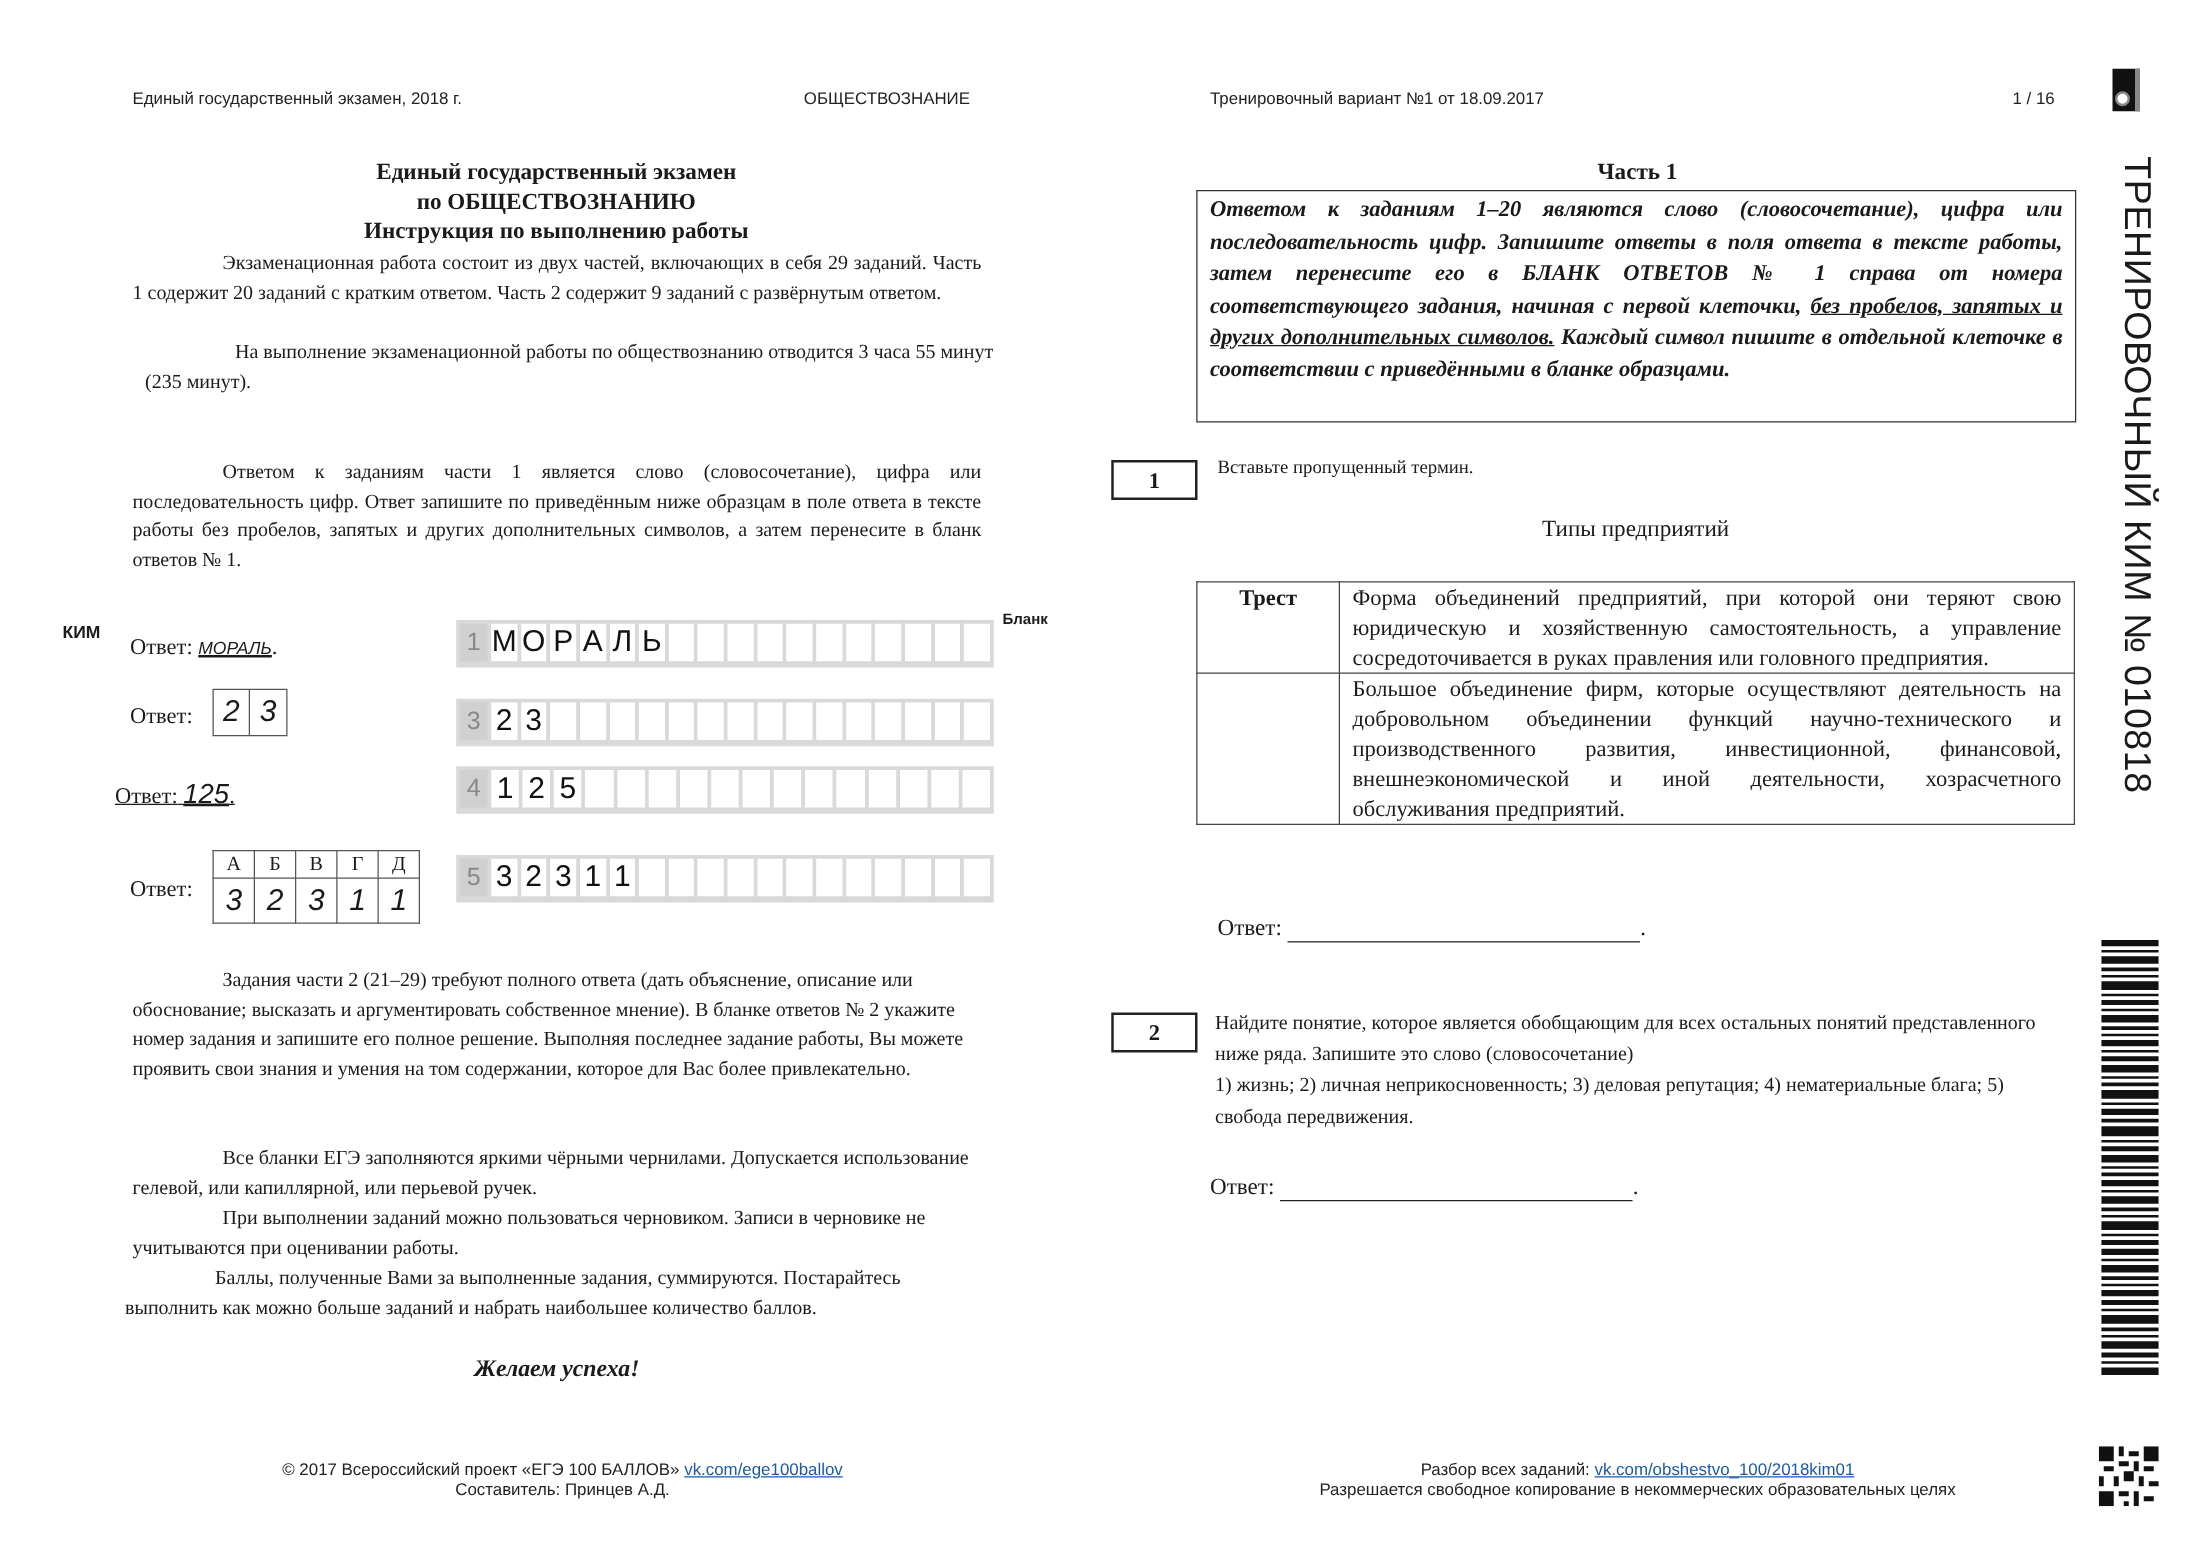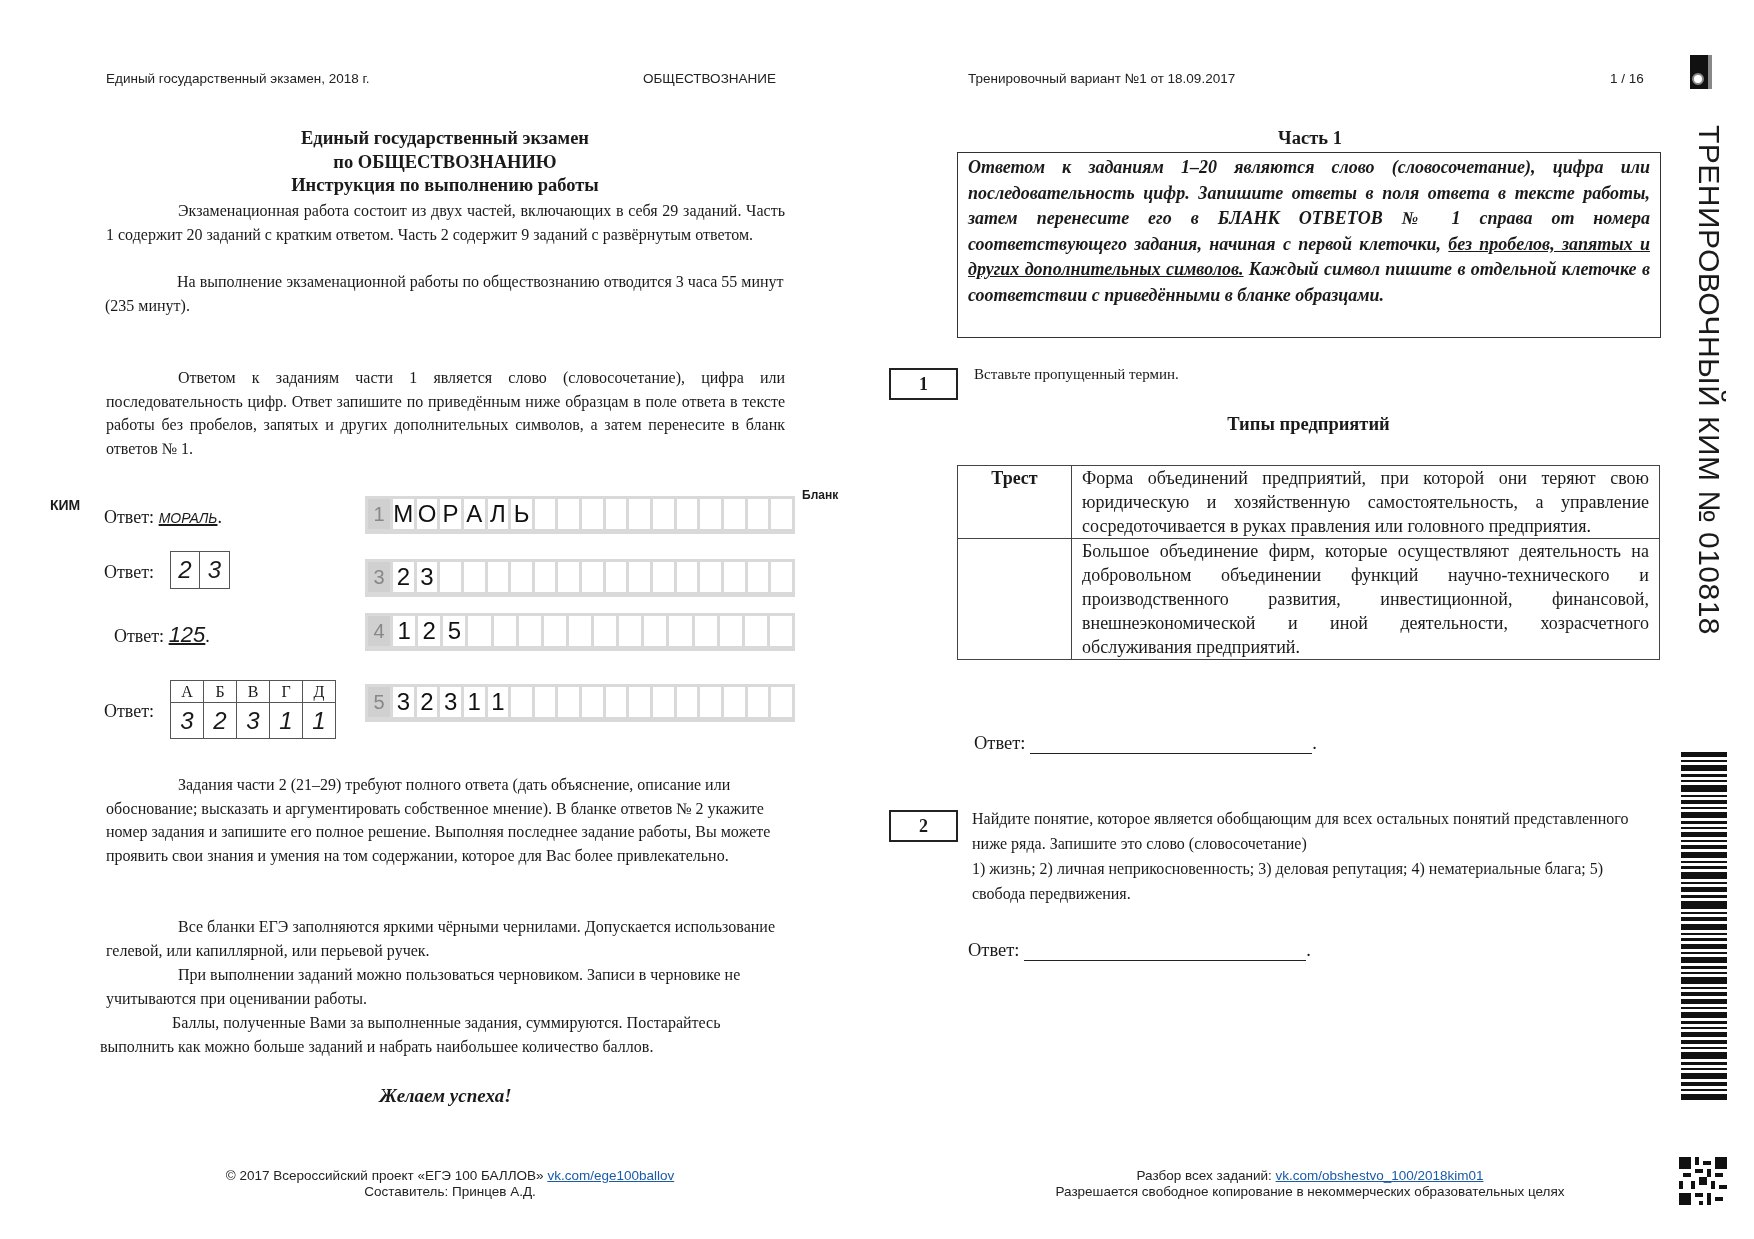--- a/index.html
+++ b/index.html
@@ -3,21 +3,21 @@
 <meta charset="utf-8">
 <style>
   * { box-sizing: border-box; margin: 0; padding: 0; }
   html, body { width: 1754px; height: 1239px; background: #fff; overflow: hidden; }
   body { position: relative; font-family: "Liberation Serif", serif; color: #1a1a1a; }
   .abs { position: absolute; }
   .hdr { font-family: "Liberation Sans", sans-serif; font-size: 13.5px; color: #222; top: 71px; }
   .p { font-size: 16px; line-height: 23.5px; text-align: justify; }
   .indent { text-indent: 72px; }
   .center { text-align: center; }
-  .bold { font-weight: bold; }
+  .bold { font-weight: normal; }
 
   
   #title-block { left: 105px; top: 127px; width: 680px; text-align: center; font-weight: bold; font-size: 18.5px; line-height: 23.5px; }
 
   
   .otvet-label { font-size: 18px; }
   .hand { font-family: "Liberation Sans", sans-serif; font-style: italic; font-size: 22px; text-decoration: underline; text-decoration-thickness: 2px; }
   .blank-strip { position: absolute; left: 365px; width: 430px; height: 38px; background: #d9d9d9; display: flex; align-items: stretch; padding: 3px 3px 5px 3px; }
   .blank-num { width: 22px; color: #888; font-family: "Liberation Sans", sans-serif; font-size: 20px; display: flex; align-items: center; justify-content: center; background: #d0d0d0; }
   .cell { flex: 1; background: #fff; margin-left: 3px; display: flex; align-items: center; justify-content: center; font-family: "Liberation Sans", sans-serif; font-size: 24px; letter-spacing: 0; color: #111; }
@@ -62,21 +62,21 @@
 <div class="abs" id="corner-mark">
     <div class="dot"></div>
   </div>
 
 <div class="abs" id="title-block">
   <div>Единый государственный экзамен</div>
   <div>по ОБЩЕСТВОЗНАНИЮ</div>
   <div>Инструкция по выполнению работы</div>
 </div>
 <div class="abs p indent" style="left:106px; top:199px; width:679px;">Экзаменационная работа состоит из двух частей, включающих в себя 29 заданий. Часть 1 содержит 20 заданий с кратким ответом. Часть 2 содержит 9 заданий с развёрнутым ответом.</div>
-<div class="abs p indent" style="left:105px; top:270px; width:679px; text-align:left;">На выполнение экзаменационной работы по обществознанию отводится 3 часа 55 минут (235 минут).</div>
+<div class="abs p indent" style="left:116px; top:270px; width:679px; text-align:left;">На выполнение экзаменационной работы по обществознанию отводится 3 часа 55 минут (235 минут).</div>
 <div class="abs p indent" style="left:106px; top:366px; width:679px;">Ответом к заданиям части 1 является слово (словосочетание), цифра или последовательность цифр. Ответ запишите по приведённым ниже образцам в поле ответа в тексте работы без пробелов, запятых и других дополнительных символов, а затем перенесите в бланк ответов № 1.</div>
 
 <div class="abs" style="left:50px; top:497px; font-family:'Liberation Sans',sans-serif; font-weight:bold; font-size:14px;">КИМ</div>
 <div class="abs" style="left:802px; top:488px; font-family:'Liberation Sans',sans-serif; font-weight:bold; font-size:12px;">Бланк</div>
 
 <div class="abs otvet-label" style="left:104px; top:507px;">
   <span>Ответ:</span>
   <span class="hand" style="font-size:14px;">МОРАЛЬ</span><span>.</span>
 </div>
 <div class="blank-strip" style="top:496px;">
@@ -119,21 +119,21 @@
     <div class="cell"></div>
     <div class="cell"></div>
     <div class="cell"></div>
     <div class="cell"></div>
     <div class="cell"></div>
     <div class="cell"></div>
     <div class="cell"></div>
     <div class="cell"></div>
 </div>
 
-<div class="abs otvet-label" style="left:114px; top:622px;">
+<div class="abs otvet-label" style="left:92px; top:622px;text-decoration:underline;">
   <span>Ответ:</span>
   <span class="hand">125</span><span>.</span>
 </div>
 <div class="blank-strip" style="top:613px;">
   <div class="blank-num">4</div>
   <div class="cell">1</div>
   <div class="cell">2</div>
   <div class="cell">5</div>
   <div class="cell"></div>
     <div class="cell"></div>

